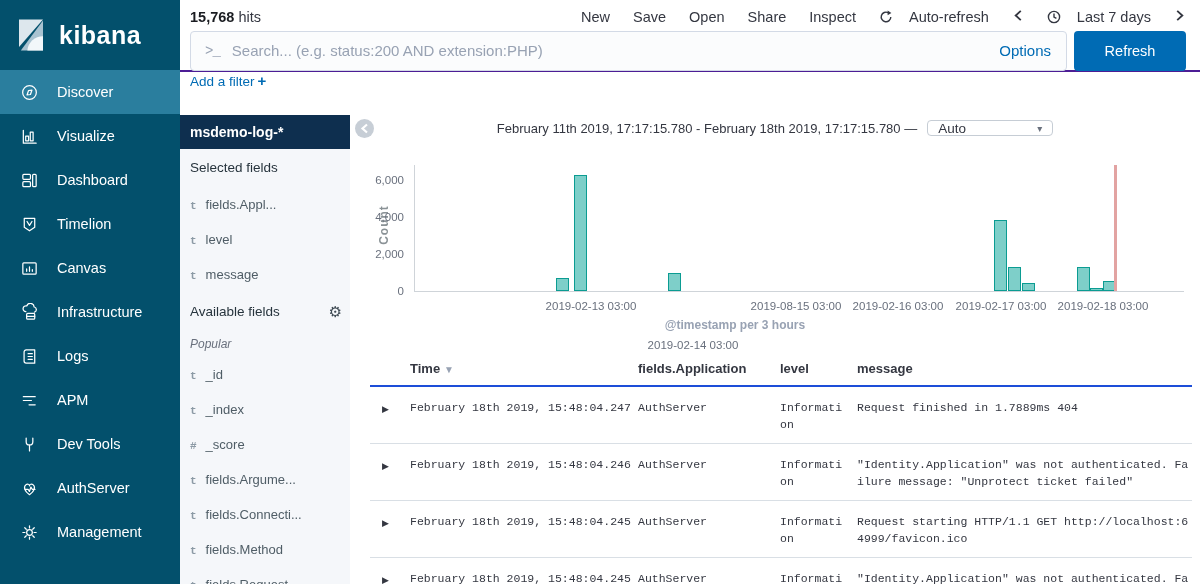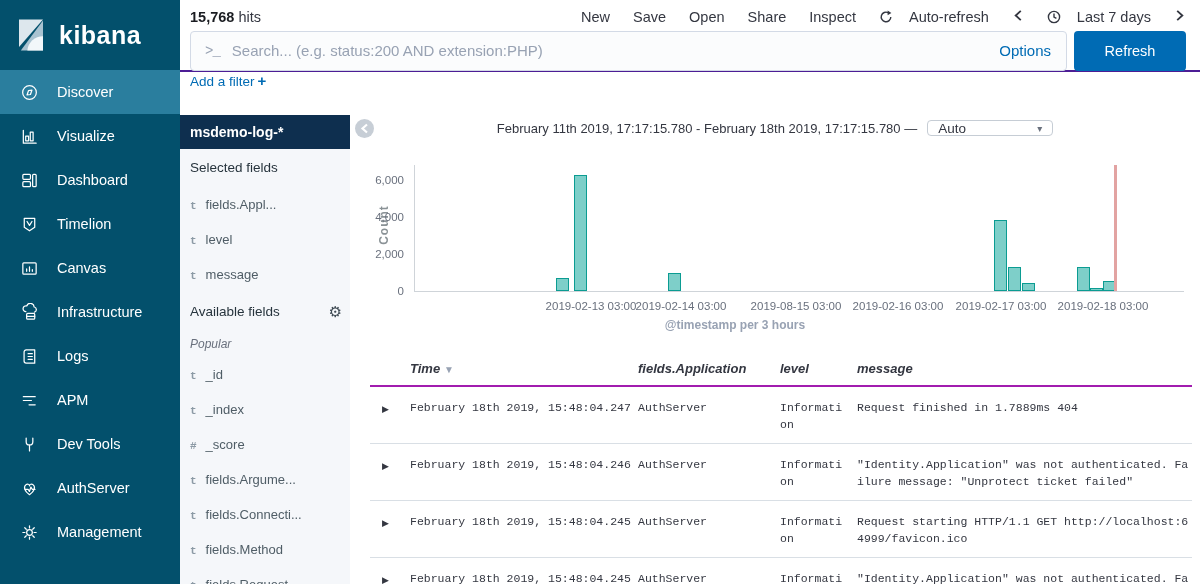--- a/index.html
+++ b/index.html
@@ -85,21 +85,21 @@
   .now-line { position:absolute; top:0; bottom:0; width:3px; background:#E2A3A2; }
   .y-tick { position:absolute; width:54px; text-align:right; font-size:11.5px; color:#69707D; }
   .x-tick { position:absolute; width:110px; text-align:center; font-size:11.5px; color:#69707D; top:185px; }
   .count-label { position:absolute; left:14px; top:103px; transform:rotate(-90deg);
                  transform-origin:center; font-size:12px; font-weight:700; color:#8A9296; letter-spacing:1px; }
   .x-axis-label { position:absolute; left:0; width:770px; top:203px; text-align:center;
                   font-size:12px; font-weight:700; color:#98A2B3; }
 
   
   .doc-table { margin:7px 0 0 20px; width:822px; font-size:13px; }
-  .dt-header { display:flex; border-bottom:2px solid #a21caf; padding:9px 0 9px 0; font-weight:700; color:#343741;font-style:italic; }
+  .dt-header { display:flex; border-bottom:2px solid #1d4ed8; padding:9px 0 9px 0; font-weight:700; color:#343741; }
   .dt-row { display:flex; border-bottom:1px solid #D9DFE5; }
   .col-caret { width:40px; flex:0 0 40px; padding-left:12px; }
   .col-time { width:228px; flex:0 0 228px; }
   .col-app { width:142px; flex:0 0 142px; }
   .col-level { width:77px; flex:0 0 77px; padding-right:12px; }
   .col-msg { width:335px; flex:0 0 335px; }
   .dt-row > div { padding-top:12px; padding-bottom:10px; font-family:"Liberation Mono",monospace;
                   font-size:11.5px; line-height:17px; color:#343741; word-break:break-all; }
   .dt-row .col-caret { font-family:"Liberation Sans",sans-serif; font-size:9px; padding-top:14px; cursor:pointer; }
   .sort-arrow { color:#98A2B3; font-size:10px; margin-left:4px; }
@@ -365,21 +365,21 @@
               <div class="bar" title="2019-02-17 15:00 : 3850" style="left: 579px; height: 71.225px;"></div>
               <div class="bar" title="2019-02-17 18:00 : 1300" style="left: 593px; height: 24.05px;"></div>
               <div class="bar" title="2019-02-17 21:00 : 450" style="left: 607px; height: 8.325px;"></div>
               <div class="bar" title="2019-02-18 09:00 : 1320" style="left: 662px; height: 24.42px;"></div>
               <div class="bar" title="2019-02-18 12:00 : 180" style="left: 675px; height: 3.33px;"></div>
               <div class="bar" title="2019-02-18 15:00 : 520" style="left: 688px; height: 9.62px;"></div>
               <div class="now-line" style="left: 699px;"></div>
             </div>
           <div id="x-ticks">
               <div class="x-tick" style="left: 186px;">2019-02-13 03:00</div>
-              <div class="x-tick" style="left: 276px;">2019-02-14 03:00</div>
+              <div class="x-tick" style="left: 288px; margin-top: 39px;">2019-02-14 03:00</div>
               <div class="x-tick" style="left: 391px;">2019-08-15 03:00</div>
               <div class="x-tick" style="left: 493px;">2019-02-16 03:00</div>
               <div class="x-tick" style="left: 596px;">2019-02-17 03:00</div>
               <div class="x-tick" style="left: 698px;">2019-02-18 03:00</div>
             </div>
           <div class="x-axis-label">@timestamp per 3 hours</div>
         </div>
 
         <div class="doc-table">
           <div class="dt-header">

